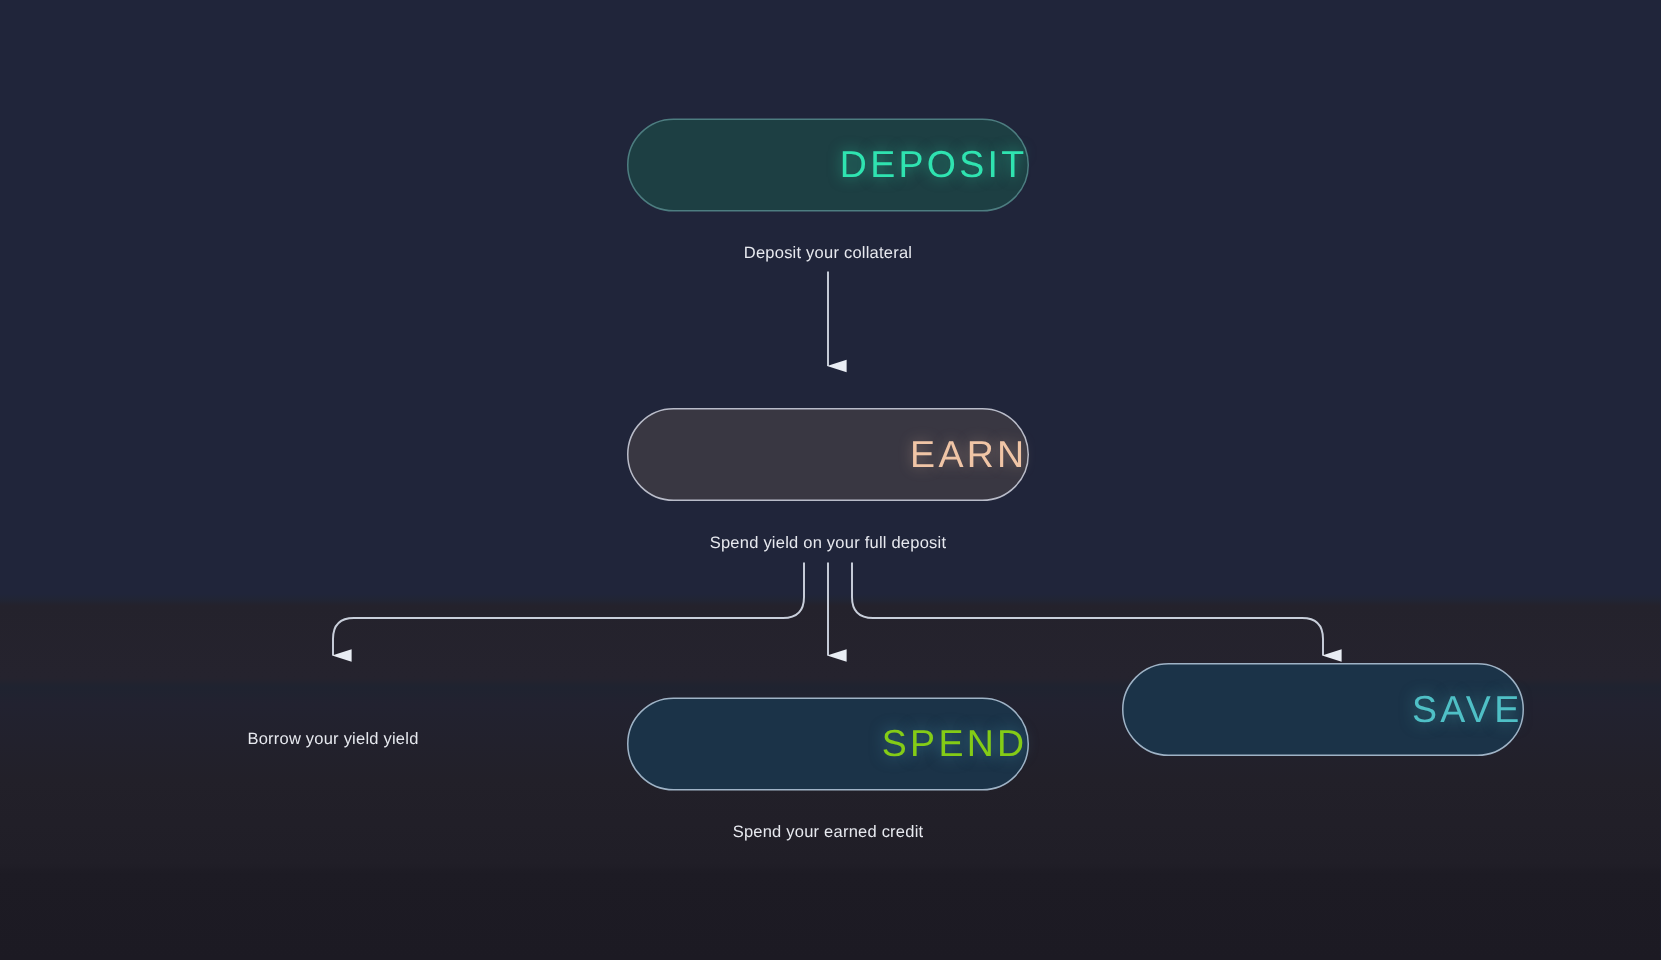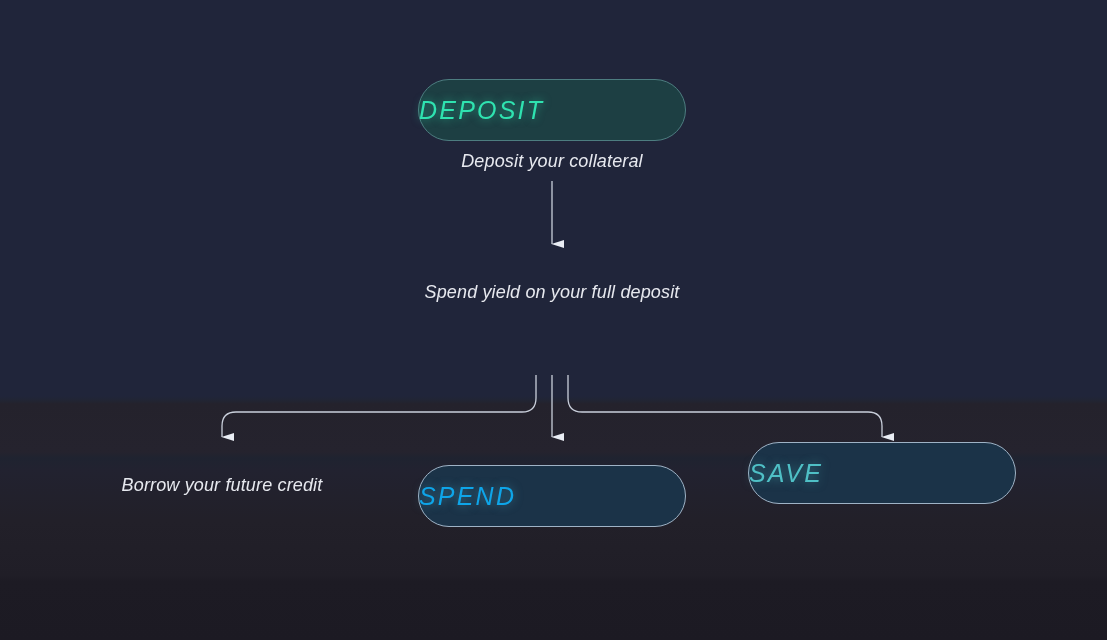--- a/index.html
+++ b/index.html
@@ -51,34 +51,32 @@
     text-align: center;
   }
 
   .node {
     box-sizing: border-box;
     width: 268px;
     height: 62px;
     border-radius: 31px;
     display: flex;
     align-items: center;
-    justify-content: flex-start;
+    justify-content: flex-end;
     letter-spacing: 2.2px;
     font-size: 25px;
     font-weight: 400;
-    font-style: italic;
   }
 
   .node-caption {
-    margin-top: 11px;
-    font-size: 18px;
+    margin-top: 22px;
+    font-size: 11px;
     color: #e7e9ef;
     letter-spacing: 0.15px;
     line-height: 1.1;
-    font-style: italic;
   }
 
   
   .node--deposit {
     background: #1d3f43;
     border: 1.4px solid #4d7d80;
     color: #2fe3b0;
     text-shadow: 0 0 9px rgba(47,227,176,0.55);
   }
 
@@ -89,21 +87,21 @@
     color: #f0c5a6;
     text-shadow: 0 0 9px rgba(240,197,166,0.4);
   }
 
   
   .node--blue {
     background: #1b3348;
     border: 1.4px solid #9fb3c6;
   }
   .node--borrow { color: #74c3f2; text-shadow: 0 0 10px rgba(116,195,242,0.5); }
-  .node--spend  { color: #0ea5e9; text-shadow: 0 0 10px rgba(86,187,216,0.5); }
+  .node--spend  { color: #84cc16; text-shadow: 0 0 10px rgba(86,187,216,0.5); }
   .node--save   { color: #4fc0c6; text-shadow: 0 0 10px rgba(79,192,198,0.5); }
 
   
   #g-deposit { left: 418px; top: 79px; }
   #g-earn    { left: 418px; top: 272px; }
   #g-borrow  { left:  88px; top: 465px; }
   #g-spend   { left: 418px; top: 465px; }
   #g-save    { left: 748px; top: 442px; }
 </style>
 </head>
@@ -131,31 +129,35 @@
   </svg>
 
   <div class="node-group" id="g-deposit">
     <div class="node node--deposit">
       <span>DEPOSIT</span>
     </div>
     <div class="node-caption">Deposit your collateral</div>
   </div>
 
   <div class="node-group" id="g-earn">
+    <div class="node node--earn">
+      <span>EARN</span>
+    </div>
     <div class="node-caption">Spend yield on your full deposit</div>
   </div>
 
   <div class="node-group" id="g-borrow">
-    <div class="node-caption">Borrow your future credit</div>
+    <div class="node-caption">Borrow your yield yield</div>
   </div>
 
   <div class="node-group" id="g-spend">
     <div class="node node--blue node--spend">
       <span>SPEND</span>
     </div>
+    <div class="node-caption">Spend your earned credit</div>
   </div>
 
   <div class="node-group" id="g-save">
     <div class="node node--blue node--save">
       <span>SAVE</span>
     </div>
   </div>
 
 </div>
 

